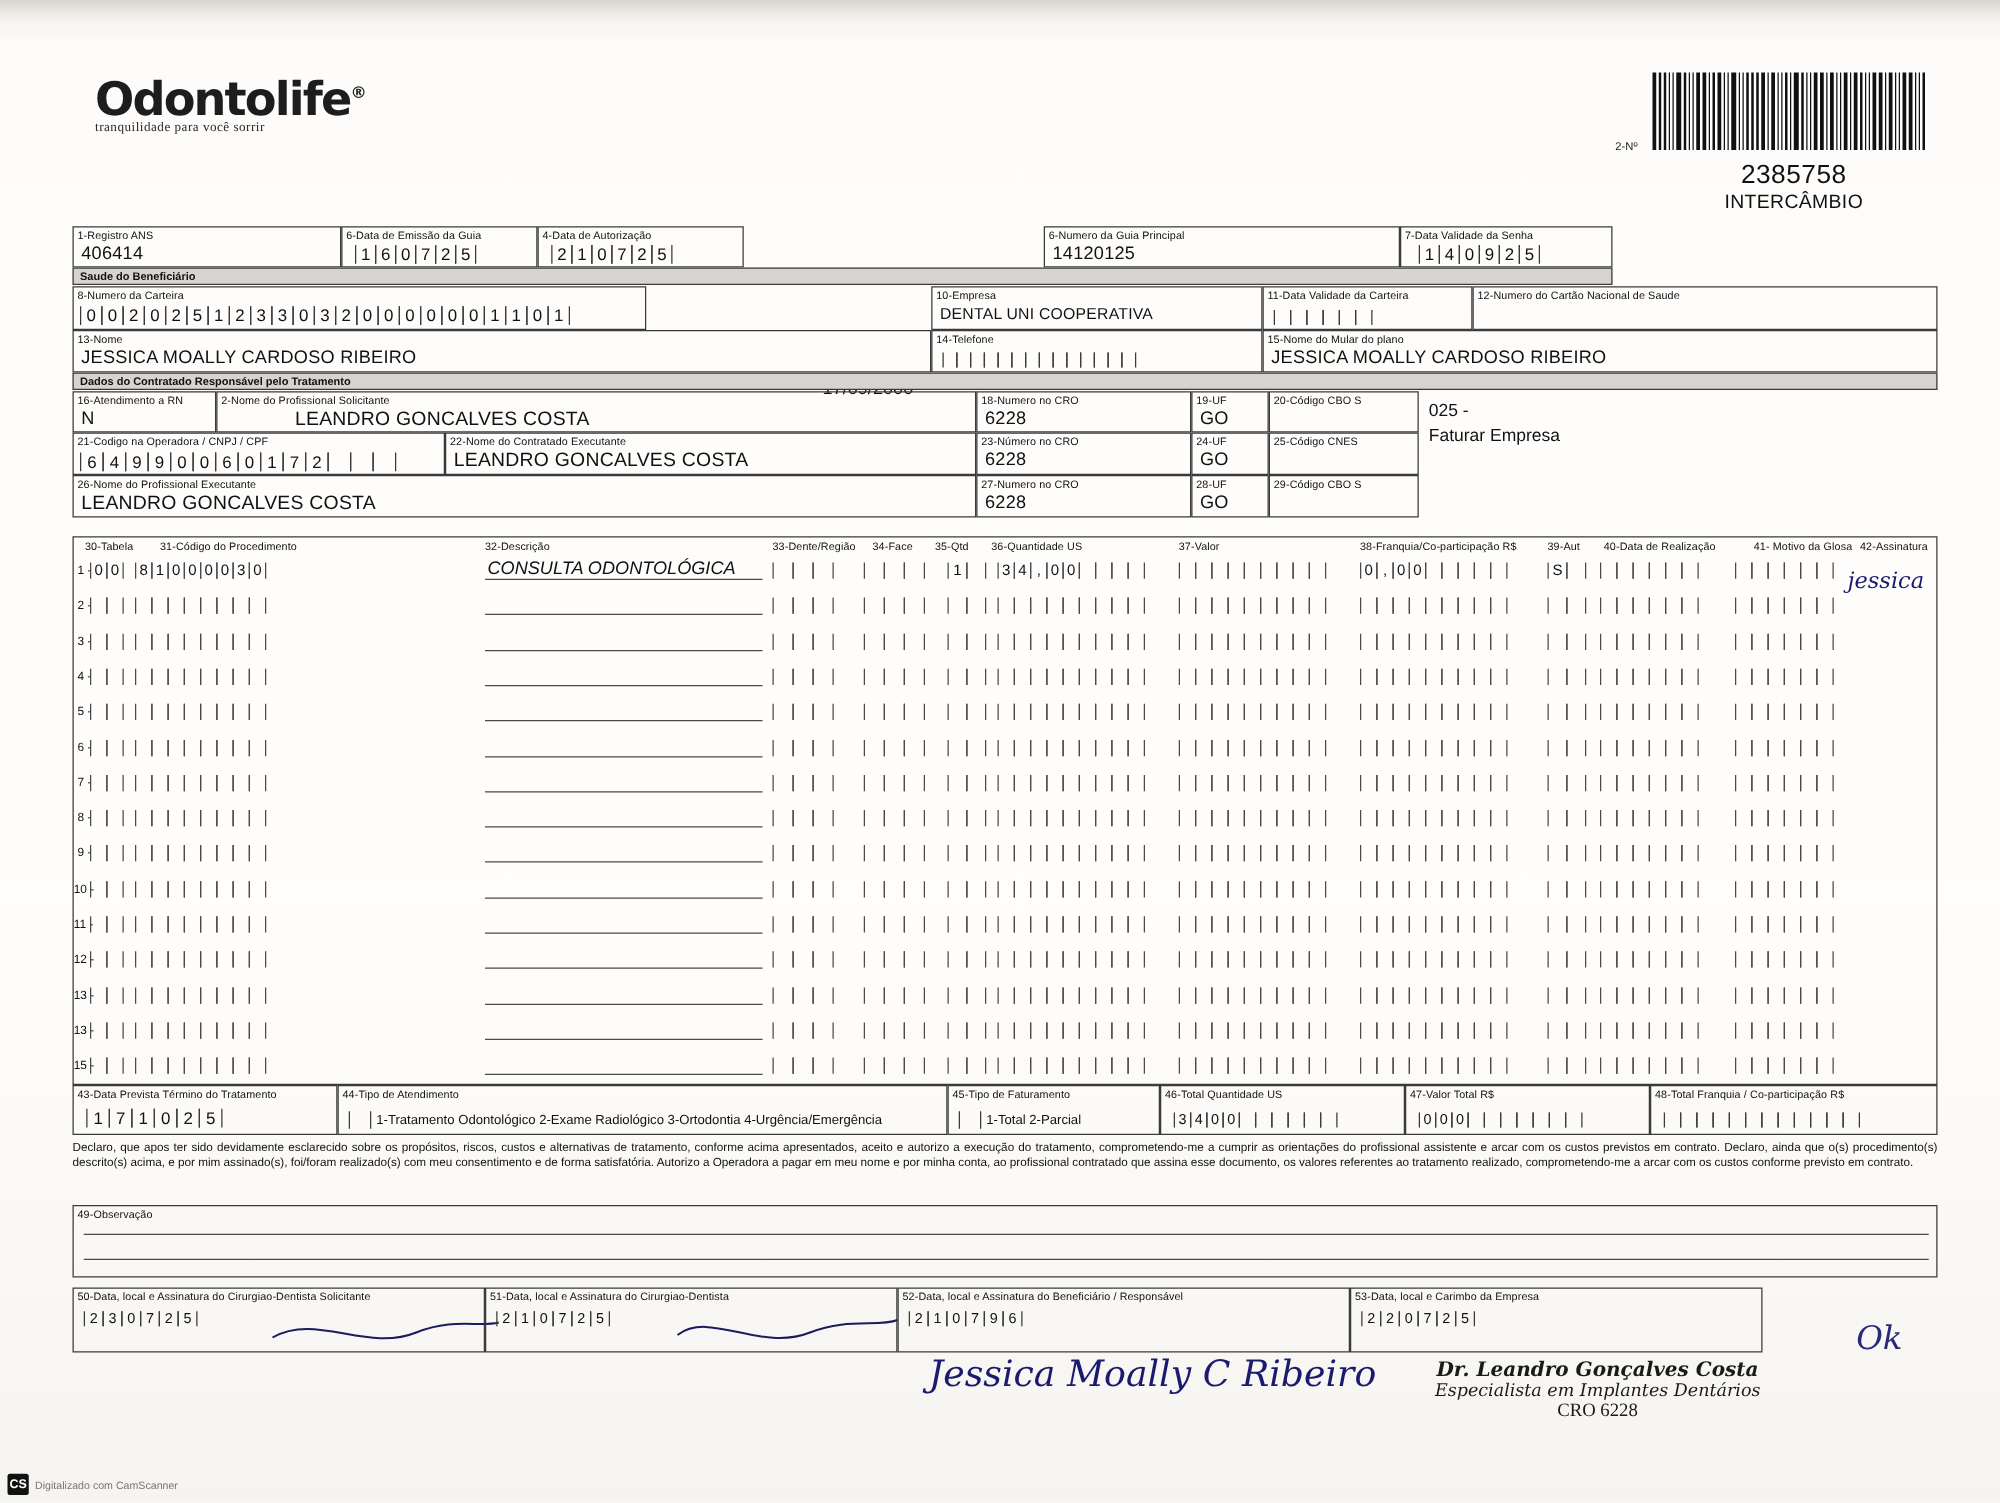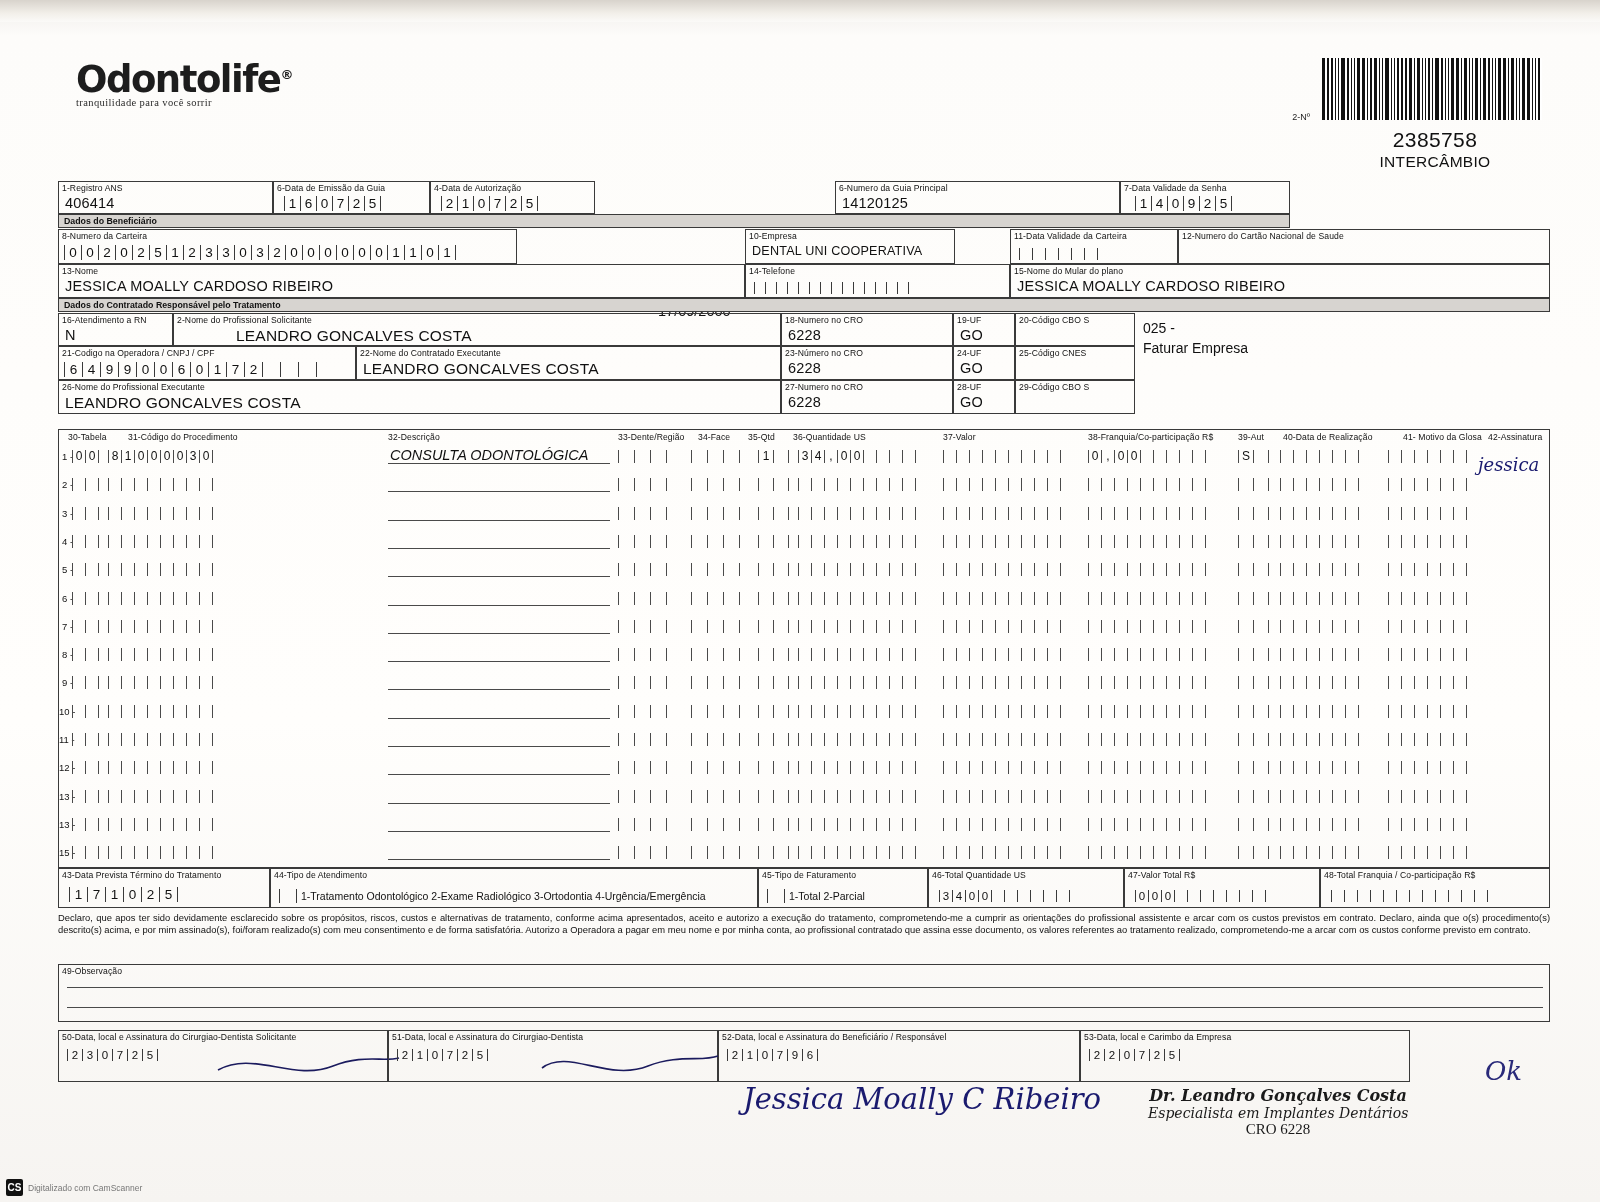--- a/index.html
+++ b/index.html
@@ -230,21 +230,21 @@
       <div class="comb date3" style="left:14px; top:14px;">
           <span style="width: 17px;">1</span>
           <span style="width: 17px;">4</span>
           <span style="width: 17px;">0</span>
           <span style="width: 17px;">9</span>
           <span style="width: 17px;">2</span>
           <span style="width: 17px;">5</span>
         </div>
     </div>
 
-    <div class="secband" style="top:166px; width:1232px;">Dados do Beneficiário</div>
+    <div class="secband" style="top:166px; width:1232px;">Saude do Beneficiário</div>
 
     <div class="bx" style="left:0; top:181px; width:459px; height:35px;">
       <div class="lbl">8-Numero da Carteira</div>
       <div class="comb card" style="left:5px; top:15px;">
           <span style="width: 18px;">0</span>
           <span style="width: 18px;">0</span>
           <span style="width: 18px;">2</span>
           <span style="width: 18px;">0</span>
           <span style="width: 18px;">2</span>
           <span style="width: 18px;">5</span>
@@ -262,21 +262,21 @@
           <span style="width: 18px;">0</span>
           <span style="width: 18px;">0</span>
           <span style="width: 18px;">1</span>
           <span style="width: 18px;">1</span>
           <span style="width: 18px;">0</span>
           <span style="width: 18px;">1</span>
         </div>
     </div>
 
 
-    <div class="bx" style="left:687px; top:181px; width:210px; height:35px;">
+    <div class="bx" style="left:687px; top:181px; width:265px; height:35px;">
       <div class="lbl">10-Empresa</div>
       <div class="val sm" style="top:14px;">DENTAL UNI  COOPERATIVA</div>
     </div>
 
     <div class="bx" style="left:952px; top:181px; width:168px; height:35px;">
       <div class="lbl">11-Data Validade da Carteira</div>
       <div class="comb small date4" style="left:8px; top:18px;">
           <span style="width: 14px;"></span>
           <span style="width: 14px;"></span>
           <span style="width: 14px;"></span>

